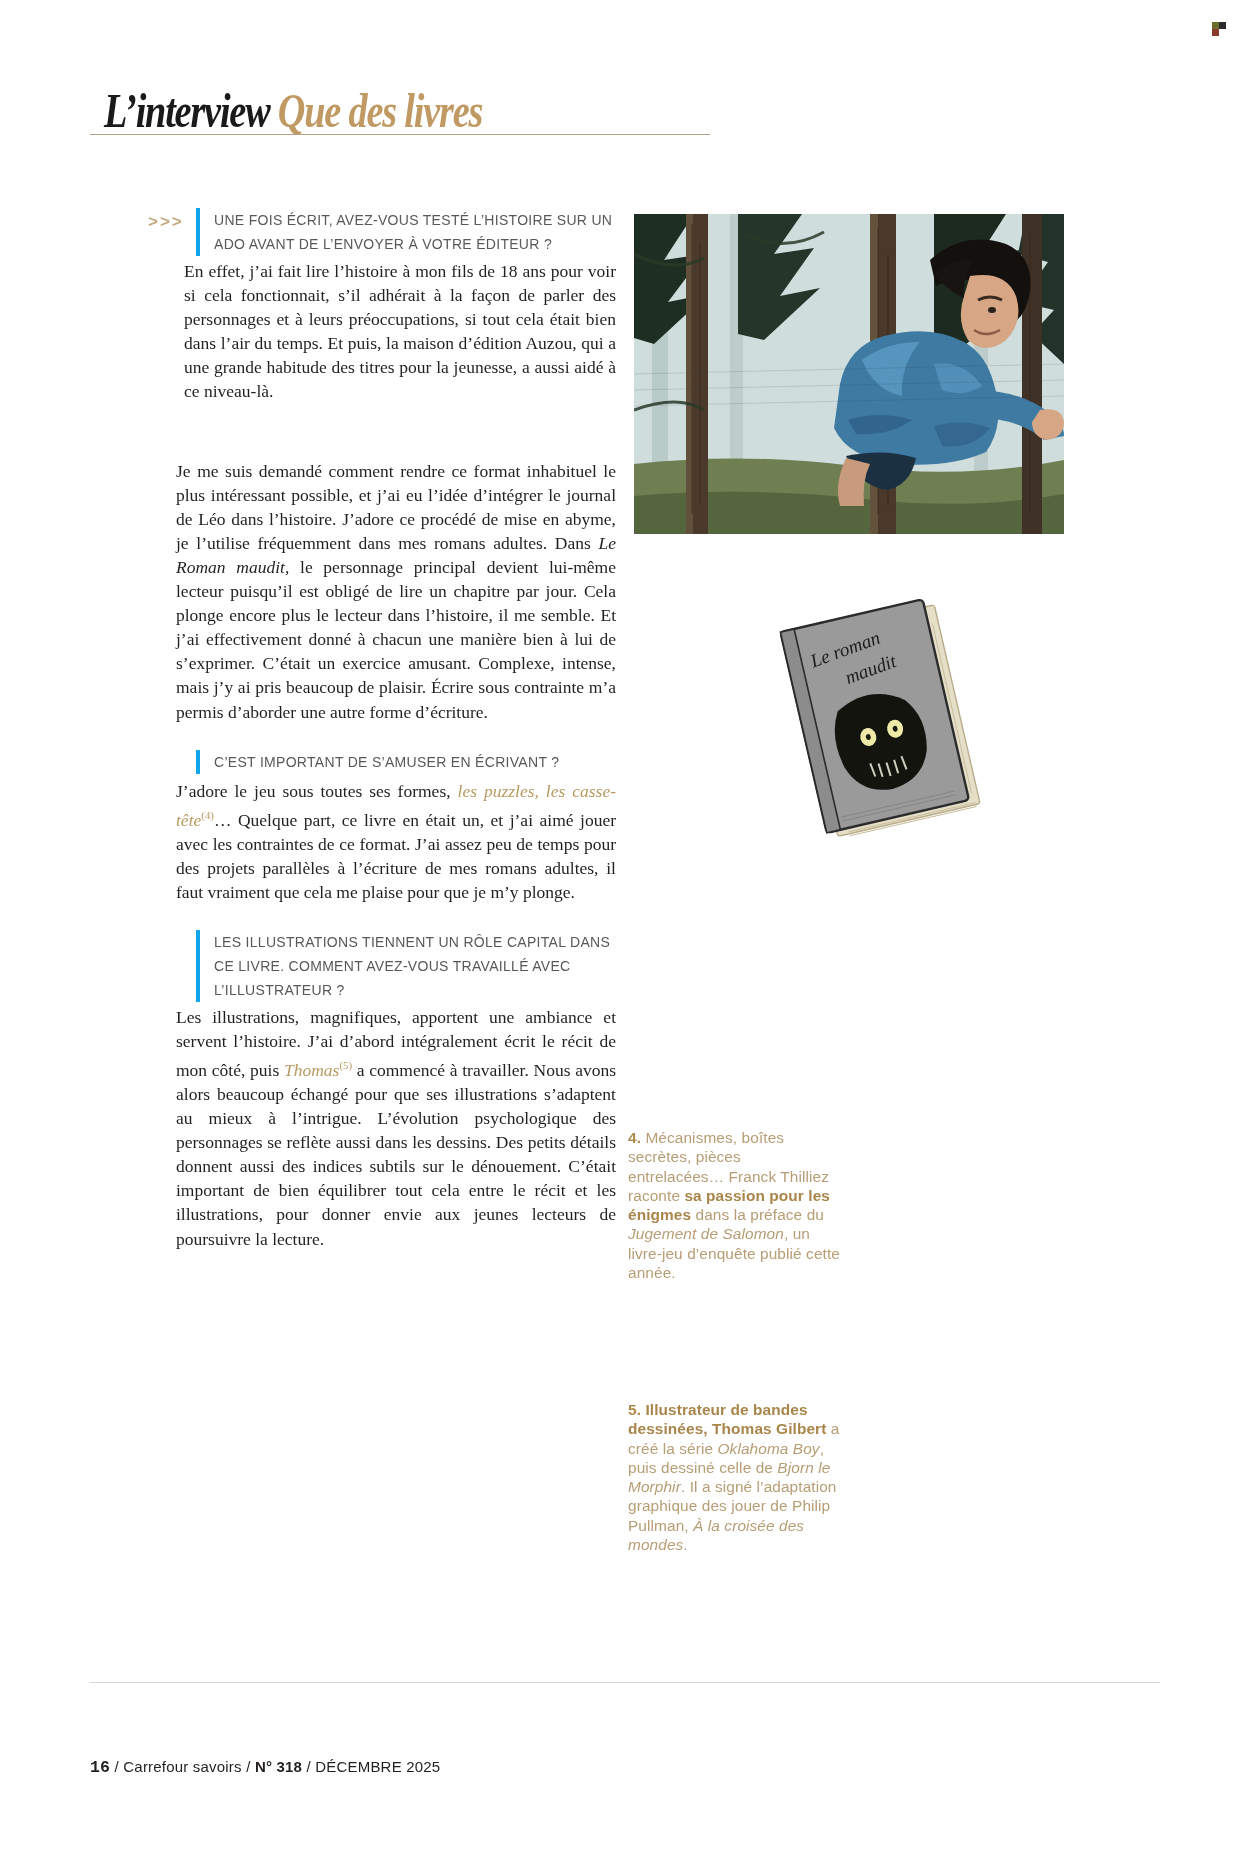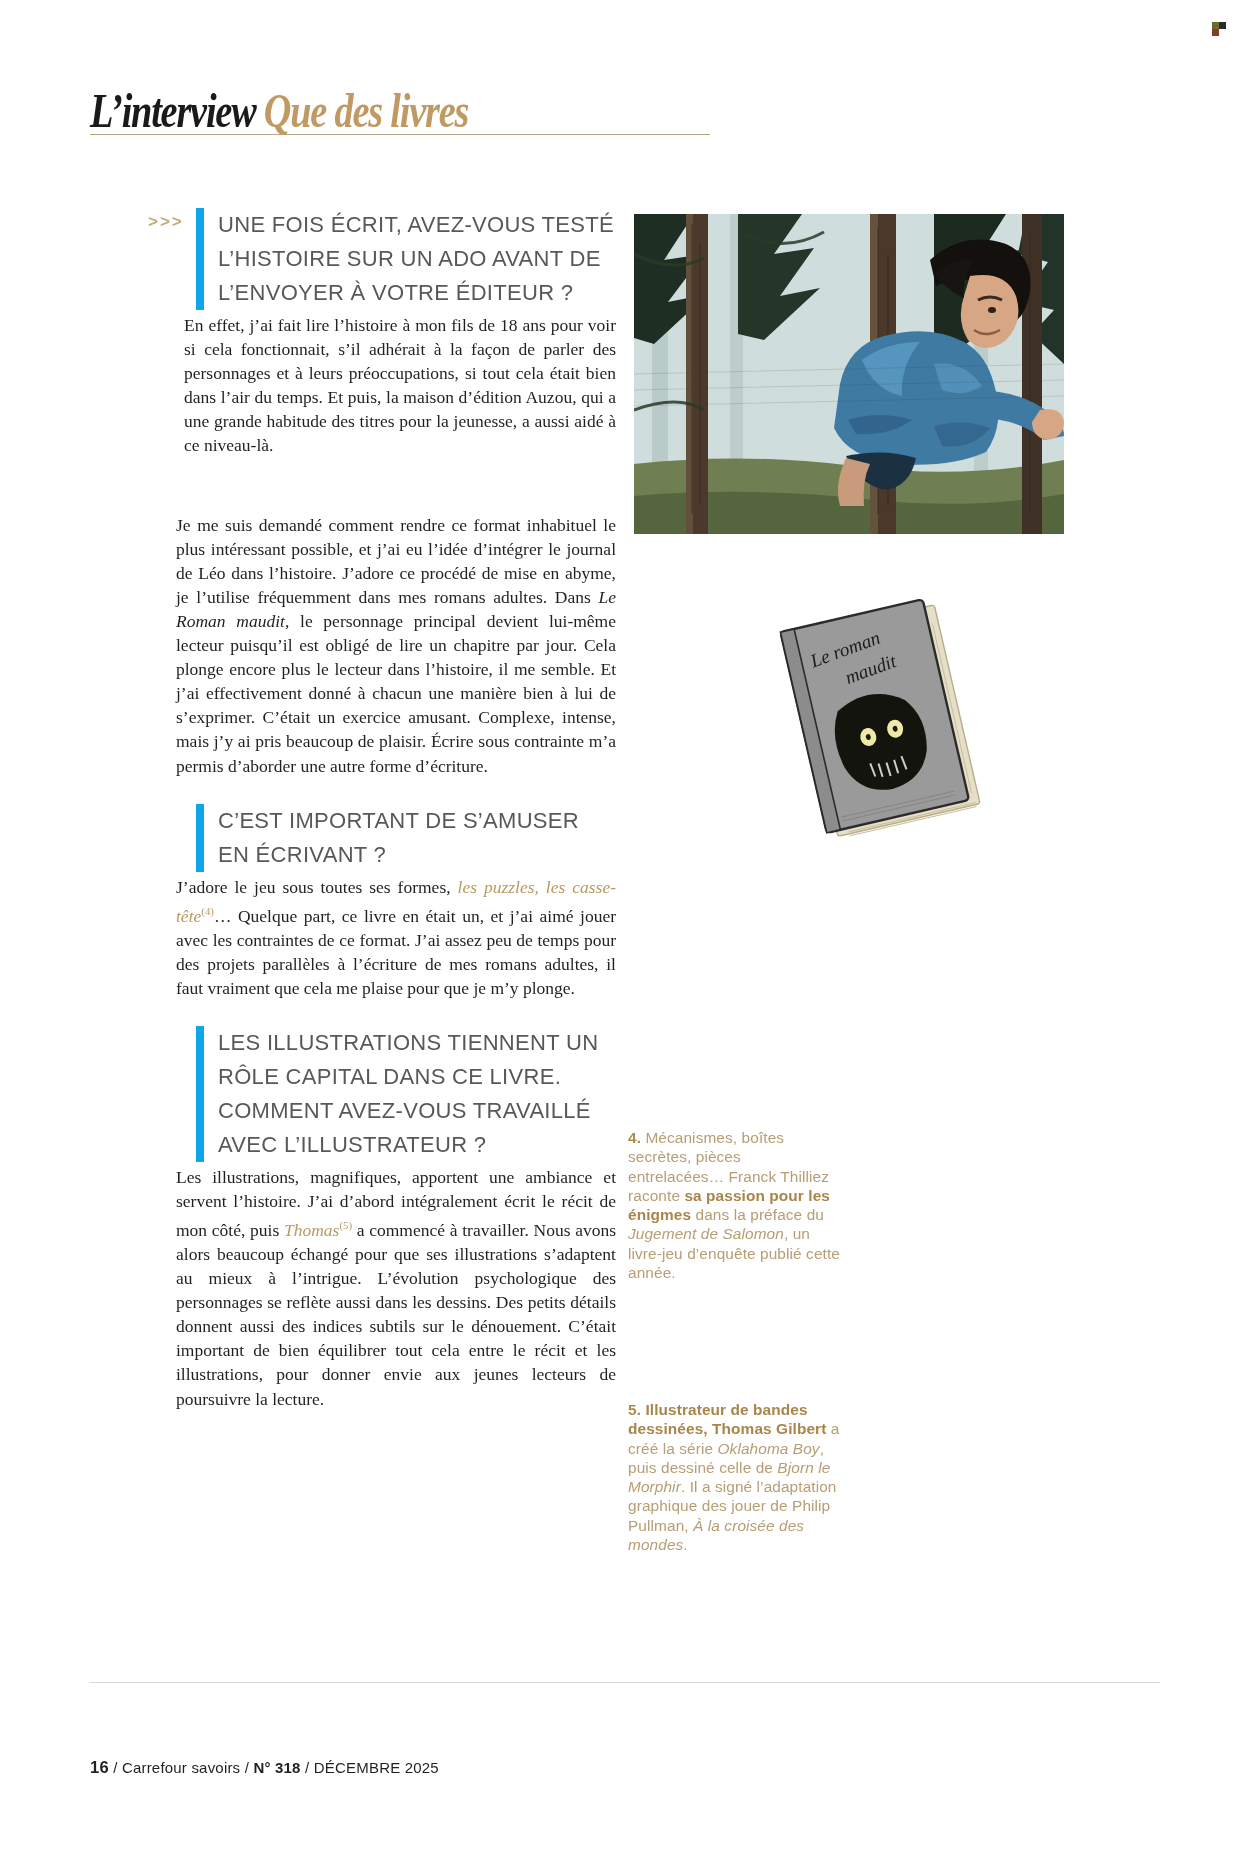--- a/index.html
+++ b/index.html
@@ -44,21 +44,21 @@
     width: 7px; height: 7px; background: #8a3a2a;
   }
   .crop-mark .cm-d {
     position: absolute; left: 7px; top: 7px;
     width: 7px; height: 7px; background: #ffffff;
   }
 
   
   .masthead {
     position: absolute;
-    left: 90px;
+    left: 104px;
     top: 86px;
     width: 640px;
     height: 66px;
   }
   .masthead-title {
     font-family: "Liberation Serif", serif;
     font-style: italic;
     font-weight: 700;
     font-size: 49px;
     letter-spacing: -1.5px;
@@ -102,25 +102,25 @@
     font-weight: 700;
     letter-spacing: 2px;
     width: 48px;
     flex: 0 0 48px;
     line-height: 24px;
     padding-top: 2px;
   }
   .arrows.blank { color: transparent; }
 
   .question {
-    border-left: 8px solid #0ea5e9;
+    border-left: 4px solid #0ea5e9;
     padding-left: 14px;
     font-family: "Liberation Sans", sans-serif;
-    font-size: 22px;
-    line-height: 34px;
+    font-size: 14px;
+    line-height: 24px;
     letter-spacing: 0.3px;
     color: #58585a;
     font-weight: 400;
     flex: 1 1 auto;
   }
 
   .answer {
     font-family: "Liberation Serif", serif;
     font-size: 17.5px;
     line-height: 24.1px;
@@ -198,21 +198,21 @@
   }
   .footer {
     position: absolute;
     left: 90px;
     top: 1758px;
     font-family: "Liberation Sans", sans-serif;
     font-size: 15px;
     color: #231f20;
     letter-spacing: 0.2px;
   }
-  .footer .pg { font-weight: 700; font-size: 16.5px; }
+  .footer .pg { font-weight: 700; font-size: 16.5px; font-family: Liberation Mono, monospace; }
   .footer .sep { color: #231f20; }
   .footer .issue { font-weight: 700; margin-top: 48px; }
 </style>
 </head>
 <body>
 
 <div class="page">
 
   <div class="crop-mark">
     <div class="cm-a"></div>

